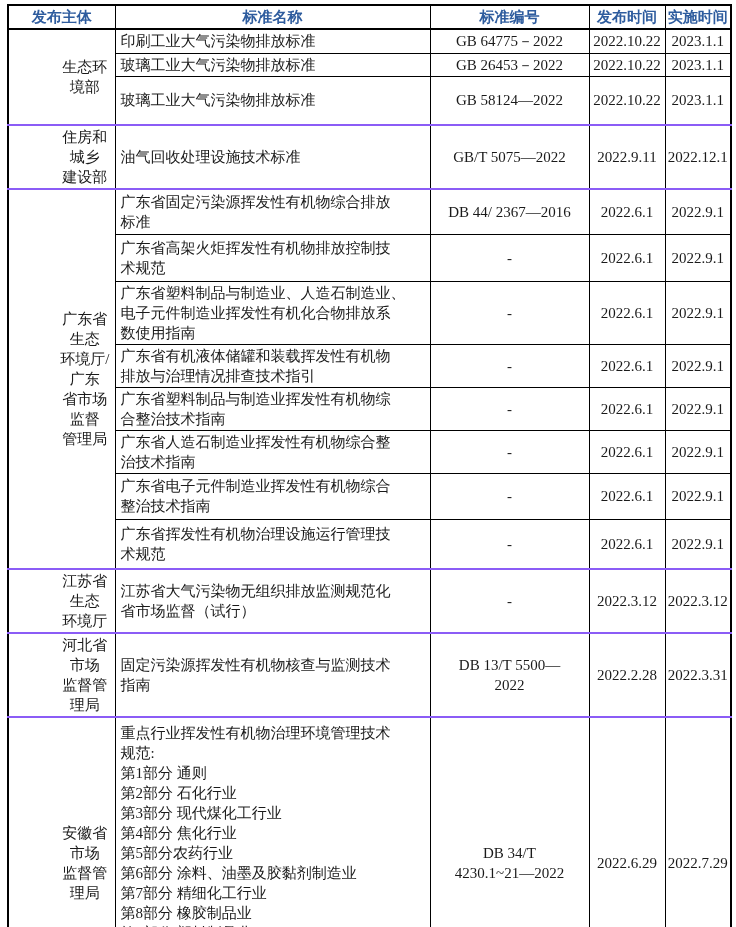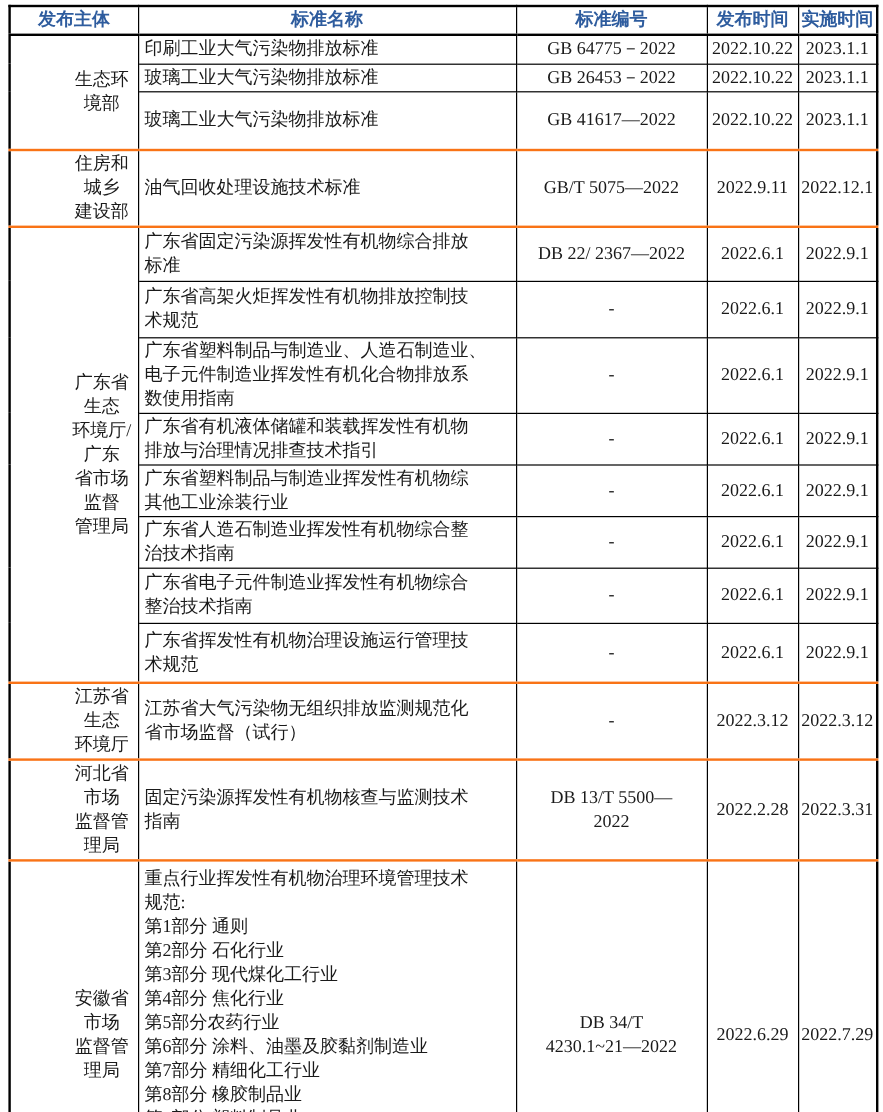--- a/index.html
+++ b/index.html
@@ -50,21 +50,21 @@
     padding-left: 5px;
     padding-right: 3px;
   }
   .std-table td.code,
   .std-table td.pub-date,
   .std-table td.eff-date {
     text-align: center;
     padding: 1px 0;
   }
   .std-table tr.group-start td {
-    border-top: 2px solid #f97316;
+    border-top: 2px solid #8b5cf6;
   }
 </style>
 </head>
 <body>
 
 <div class="page">
   <table class="std-table">
     <colgroup>
       <col style="width:107px">
       <col style="width:315px">
@@ -91,42 +91,42 @@
         <td class="eff-date">2023.1.1</td>
       </tr>
       <tr style="height:21px">
         <td class="name">玻璃工业大气污染物排放标准</td>
         <td class="code">GB 26453－2022</td>
         <td class="pub-date">2022.10.22</td>
         <td class="eff-date">2023.1.1</td>
       </tr>
       <tr style="height:49px">
         <td class="name">玻璃工业大气污染物排放标准</td>
-        <td class="code">GB 41617—2022</td>
+        <td class="code">GB 58124—2022</td>
         <td class="pub-date">2022.10.22</td>
         <td class="eff-date">2023.1.1</td>
       </tr>
 
       <tr class="group-start" style="height:43px">
         <td class="publisher">住房和城乡
 建设部</td>
         <td class="name">油气回收处理设施技术标准</td>
         <td class="code">GB/T 5075—2022</td>
         <td class="pub-date">2022.9.11</td>
         <td class="eff-date">2022.12.1</td>
       </tr>
 
       <tr class="group-start" style="height:45px">
         <td class="publisher" rowspan="8">广东省生态
 环境厅/广东
 省市场监督
 管理局</td>
         <td class="name">广东省固定污染源挥发性有机物综合排放
 标准</td>
-        <td class="code">DB 22/ 2367—2022</td>
+        <td class="code">DB 44/ 2367—2016</td>
         <td class="pub-date">2022.6.1</td>
         <td class="eff-date">2022.9.1</td>
       </tr>
       <tr style="height:47px">
         <td class="name">广东省高架火炬挥发性有机物排放控制技
 术规范</td>
         <td class="code">-</td>
         <td class="pub-date">2022.6.1</td>
         <td class="eff-date">2022.9.1</td>
       </tr>
@@ -140,21 +140,21 @@
       </tr>
       <tr style="height:43px">
         <td class="name">广东省有机液体储罐和装载挥发性有机物
 排放与治理情况排查技术指引</td>
         <td class="code">-</td>
         <td class="pub-date">2022.6.1</td>
         <td class="eff-date">2022.9.1</td>
       </tr>
       <tr style="height:43px">
         <td class="name">广东省塑料制品与制造业挥发性有机物综
-其他工业涂装行业</td>
+合整治技术指南</td>
         <td class="code">-</td>
         <td class="pub-date">2022.6.1</td>
         <td class="eff-date">2022.9.1</td>
       </tr>
       <tr style="height:42px">
         <td class="name">广东省人造石制造业挥发性有机物综合整
 治技术指南</td>
         <td class="code">-</td>
         <td class="pub-date">2022.6.1</td>
         <td class="eff-date">2022.9.1</td>

